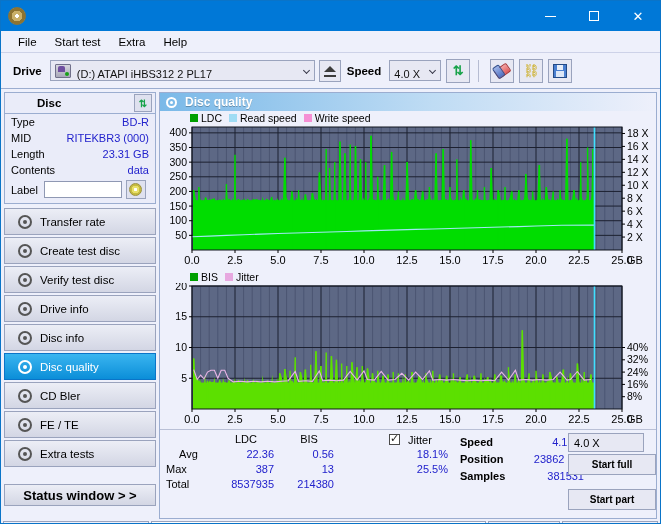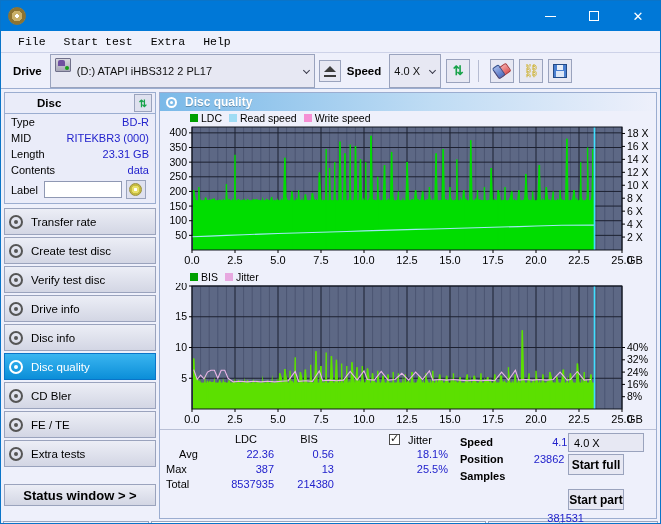--- a/index.html
+++ b/index.html
@@ -40,31 +40,31 @@
   }
   .minico { width:11px;height:1px;background:#fff; display:block; }
   .maxico { width:10px;height:10px;border:1px solid #fff; display:block; }
   
   #menubar {
     height:22px; background:#eef0fb;
     display:flex; align-items:center; padding-left:8px;
     border-bottom:1px solid #cdd2e8;
     font-size:11.5px; color:#000;
   }
-  .menu-item { padding:13px 9px; cursor:default;font-family:Liberation Mono, monospace; }
+  .menu-item { padding:13px 9px; cursor:default; }
   
   #toolbar {
     height:36px; background:#eef0fb;
     display:flex; align-items:center; padding:0 6px;
     border-bottom:1px solid #9badd0;
   }
   .tb-label { font-weight:bold; font-size:11.5px; margin:0 8px 0 6px; }
   .combo {
-    height:34px; background:#e7e8f3; border:1px solid #9aa3bd;
-    display:flex; align-items:center; position:relative;
+    height:21px; background:#e7e8f3; border:1px solid #9aa3bd;
+    display:flex; align-items:flex-end; position:relative;
     font-size:11px; color:#111; padding-left:4px;
   }
   .combo .chev {
     position:absolute; right:5px; top:50%; transform:translateY(-60%) rotate(45deg);
     width:5px;height:5px;border-right:1px solid #3a3a4a;border-bottom:1px solid #3a3a4a;
   }
   #drive-combo { width:265px; padding-left:26px; }
   #drive-ico {
     position:absolute; left:4px; top:3px; width:16px; height:14px;
     background:linear-gradient(#d7d7df,#a8a8b8); border:1px solid #70708a;
@@ -143,21 +143,21 @@
     width:13px;height:13px;border-radius:50%;
     background:radial-gradient(circle, #fff 0 18%, #e8e06a 20% 48%, #c6bb40 50% 78%, #f2eca0 80% 100%);
     border:1px solid #9b9140;
   }
   
   #nav { margin-top:4px; }
   .nav-btn {
     height:27px; margin-bottom:2px;
     border:1px solid #9aa3bd;
     background:linear-gradient(#eceef6,#d3d6e4);
-    display:flex; align-items:center; padding-left:4px;
+    display:flex; align-items:center; padding-left:13px;
     font-size:11.5px; color:#000; cursor:default;
   }
   .nav-btn.active {
     background:linear-gradient(#3ab5f0,#0b8ed8);
     border:1px solid #0a74c8; color:#fff;
   }
   .nav-ico {
     width:14px;height:14px;border-radius:50%;
     border:2px solid #555; margin-right:8px; position:relative; flex:none;
   }
@@ -200,22 +200,22 @@
     position:absolute; width:11px;height:11px;border:1px solid #4a4a4a;background:#fff;
   }
   #jit-chk:after{
     content:"✓"; position:absolute; left:0px; top:-3px; font-size:11px; color:#222;
   }
   .mini-combo {
     position:absolute; width:76px;height:19px;background:#e7e8f3;border:1px solid #9aa3bd;
     font-size:11px; display:flex;align-items:center;padding-left:5px;
   }
   .sm-btn {
-    position:absolute; width:56px;height:21px;background:#e7e8f3;border:1px solid #9aa3bd;
-    font-size:12px; font-weight:bold; display:flex;align-items:center;justify-content:center;
+    position:absolute; width:88px;height:21px;background:#e7e8f3;border:1px solid #9aa3bd;
+    font-size:10px; font-weight:bold; display:flex;align-items:center;justify-content:center;
   }
   
   #statusbar { height:20px; display:flex; align-items:center; padding:0 2px; background:#eef0fb; }
   #status-text {
     width:146px; height:17px; border:1px solid #9aa3bd; background:#eef0fb;
     font-size:11px; display:flex; align-items:center; padding-left:3px;
   }
   #prog-wrap {
     flex:1; height:17px; border:1px solid #9aa3bd; background:#fff; margin-left:2px; position:relative;
   }
@@ -756,21 +756,21 @@
           <span id="jit-chk" style="left:229px; top:4px;"></span>
           <span class="st lbl" style="left:248px; top:4px;">Jitter</span>
           <span class="st num" style="left:220px; top:18px; width:68px;">18.1%</span>
           <span class="st num" style="left:220px; top:33px; width:68px;">25.5%</span>
 
           <span class="st lbl" style="left:300px; top:6px; font-weight:bold;">Speed</span>
           <span class="st num" style="left:340px; top:6px; width:84px;">4.19 X</span>
           <span class="st lbl" style="left:300px; top:23px; font-weight:bold;">Position</span>
           <span class="st num" style="left:340px; top:23px; width:84px;">23862 MB</span>
           <span class="st lbl" style="left:300px; top:40px; font-weight:bold;">Samples</span>
-          <span class="st num" style="left:340px; top:40px; width:84px;margin-top:42px;">381531</span>
+          <span class="st num" style="left:340px; top:40px; width:84px;">381531</span>
 
           <div class="mini-combo" style="left:408px; top:3px;">
             <span>4.0 X</span>
             <span class="chev"></span>
           </div>
           <div class="sm-btn" style="left:408px; top:24px;">Start full</div>
           <div class="sm-btn" style="left:408px; top:47px;margin-top:12px;">Start part</div>
         </div>
 
       </div>

